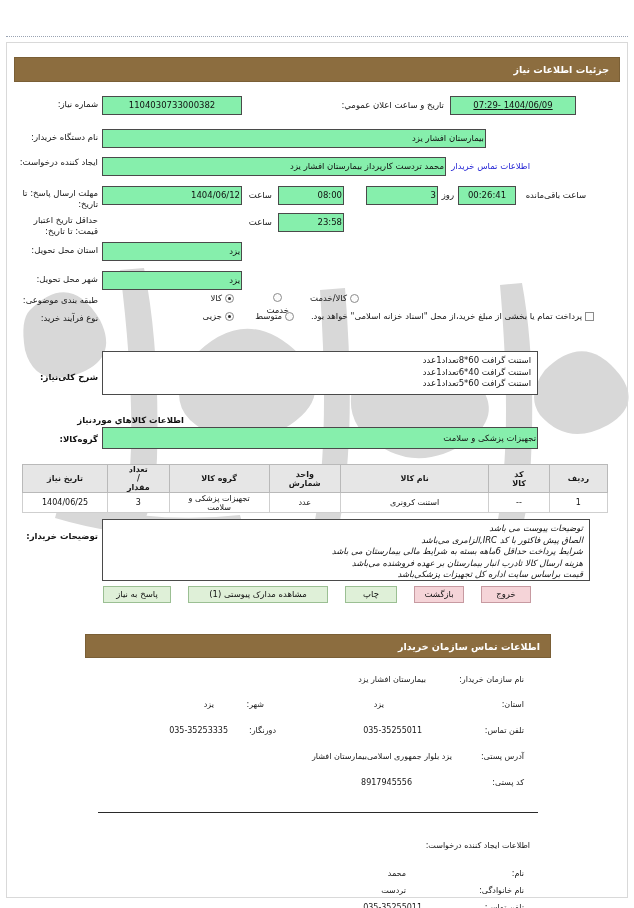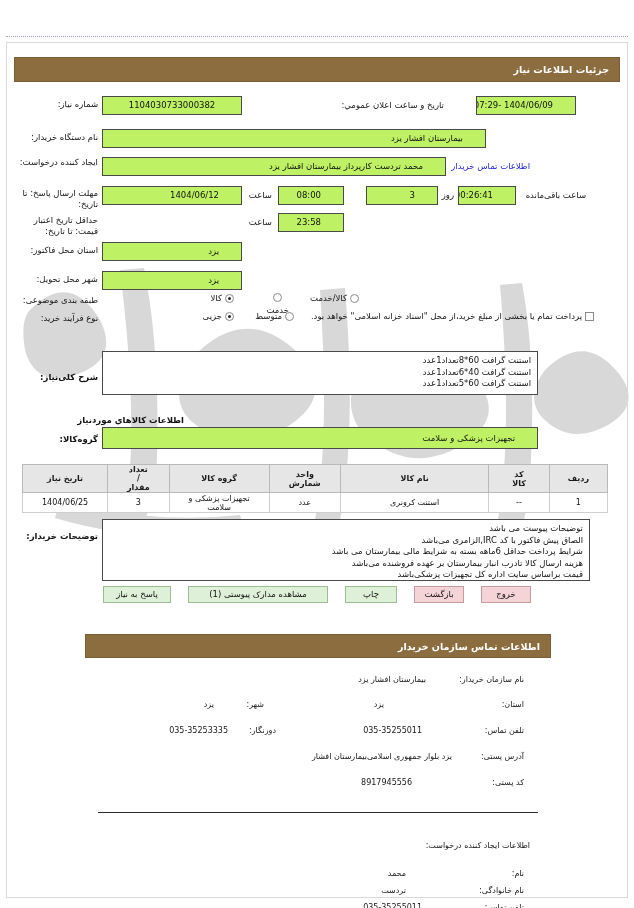--- a/index.html
+++ b/index.html
@@ -71,26 +71,26 @@
   }
   .lbl {
     font-size: 8.5px;
     color: #161616;
     text-align: right;
     line-height: 11px;
     font-family: "DejaVu Sans", sans-serif;
   }
   .fld {
     border: 1px solid #4a4a4a;
-    background: #bef264;
+    background: #86efac;
     height: 19px;
     line-height: 17px;
     font-size: 8.5px;
     color: #111;
-    padding: 0 22px;
+    padding: 0 1px;
     text-align: right;
     overflow: hidden;
     white-space: nowrap;
   }
   .fld.center { text-align: center; }
   .inline-lbl {
     font-size: 8.5px;
     color: #161616;
     line-height: 19px;
     white-space: nowrap;
@@ -252,21 +252,21 @@
   <div class="dotted-top"></div>
   <div class="outer-frame"></div>
 
   <div class="barhead" id="header-bar-1">جزئیات اطلاعات نیاز</div>
 
   <div class="frow" style="top:99px; right:536px; width:84px;">
     <span class="lbl">شماره نیاز:</span>
   </div>
   <div class="fld center" style="position:absolute; top:96px; right:392px; width:140px; z-index:3;">1104030733000382</div>
   <div class="inline-lbl" style="position:absolute; top:96px; right:190px; z-index:3;">تاریخ و ساعت اعلان عمومي:</div>
-  <div class="fld center" style="position:absolute; top:96px; right:58px; width:100px; z-index:3;">1404/06/09 -07:29</div>
+  <div class="fld center" style="position:absolute; top:96px; right:58px; width:126px; z-index:3;text-decoration:underline;">1404/06/09 -07:29</div>
 
   <div class="lbl" style="position:absolute; top:132px; right:536px; width:84px; z-index:3;">نام دستگاه خریدار:</div>
   <div class="fld" style="position:absolute; top:129px; right:148px; width:384px; z-index:3;">بیمارستان افشار یزد</div>
 
   <div class="lbl" style="position:absolute; top:157px; right:536px; width:84px; z-index:3;">ایجاد کننده درخواست:</div>
   <div class="fld" style="position:absolute; top:157px; right:188px; width:344px; z-index:3;">محمد تردست  کارپرداز  بیمارستان افشار یزد</div>
   <a class="link" style="position:absolute; top:157px; right:104px; z-index:4;">اطلاعات تماس خریدار</a>
 
   <div class="lbl" style="position:absolute; top:188px; right:536px; width:84px; z-index:3;">مهلت ارسال پاسخ: تا تاریخ:</div>
   <div class="fld" style="position:absolute; top:186px; right:392px; width:140px; z-index:3;">1404/06/12</div>
@@ -274,21 +274,21 @@
   <div class="fld" style="position:absolute; top:186px; right:290px; width:66px; z-index:3;">08:00</div>
   <div class="fld" style="position:absolute; top:186px; right:196px; width:72px; z-index:3;">3</div>
   <div class="inline-lbl" style="position:absolute; top:186px; right:180px; z-index:3;">روز</div>
   <div class="fld center" style="position:absolute; top:186px; right:118px; width:58px; z-index:3;">00:26:41</div>
   <div class="inline-lbl" style="position:absolute; top:186px; right:48px; z-index:3;">ساعت باقی‌مانده</div>
 
   <div class="lbl" style="position:absolute; top:215px; right:536px; width:84px; z-index:3;">حداقل تاریخ اعتبار قیمت: تا تاریخ:</div>
   <div class="inline-lbl" style="position:absolute; top:213px; right:362px; z-index:3;">ساعت</div>
   <div class="fld" style="position:absolute; top:213px; right:290px; width:66px; z-index:3;">23:58</div>
 
-  <div class="lbl" style="position:absolute; top:245px; right:536px; width:84px; z-index:3;">استان محل فاکتور:</div>
+  <div class="lbl" style="position:absolute; top:245px; right:536px; width:84px; z-index:3;">استان محل تحویل:</div>
   <div class="fld" style="position:absolute; top:242px; right:392px; width:140px; z-index:3;">یزد</div>
 
   <div class="lbl" style="position:absolute; top:274px; right:536px; width:84px; z-index:3;">شهر محل تحویل:</div>
   <div class="fld" style="position:absolute; top:271px; right:392px; width:140px; z-index:3;">یزد</div>
 
   <div class="lbl" style="position:absolute; top:295px; right:536px; width:84px; z-index:3;">طبقه بندی موضوعی:</div>
   <div class="radio-line" style="top:293px; right:400px; z-index:3;">
     <span class="rad on"></span>
     <span>کالا</span>
   </div>
@@ -343,21 +343,21 @@
         <td>استنت کرونری</td>
         <td>عدد</td>
         <td>تجهیزات پزشکی و سلامت</td>
         <td>3</td>
         <td>1404/06/25</td>
       </tr>
     </tbody>
   </table>
 
   <div class="section-title" style="top:531px; right:536px; width:80px; line-height:11px; z-index:3;">توضیحات خریدار:</div>
-  <div class="boxarea" style="top:519px; right:44px; width:488px; height:62px; z-index:3;">توضیحات پیوست می باشد
+  <div class="boxarea" style="top:519px; right:44px; width:488px; height:62px; z-index:3;font-style:italic;">توضیحات پیوست می باشد
 الصاق پیش فاکتور با کد IRC,الزامری می‌باشد
 شرایط پرداخت حداقل 6ماهه بسته به شرایط مالی  بیمارستان می باشد
 هزینه ارسال کالا تادرب انبار  بیمارستان بر عهده فروشنده می‌باشد
 قیمت براساس سایت اداره کل تجهیزات پزشکی‌باشد</div>
 
   <div class="btnrow">
     <div class="btn green" style="width:68px;">پاسخ به نیاز</div>
     <div class="btn green" style="width:140px;">مشاهده مدارک پیوستی (1)</div>
     <div class="btn green" style="width:52px;">چاپ</div>
     <div class="btn pink" style="width:50px;">بازگشت</div>

